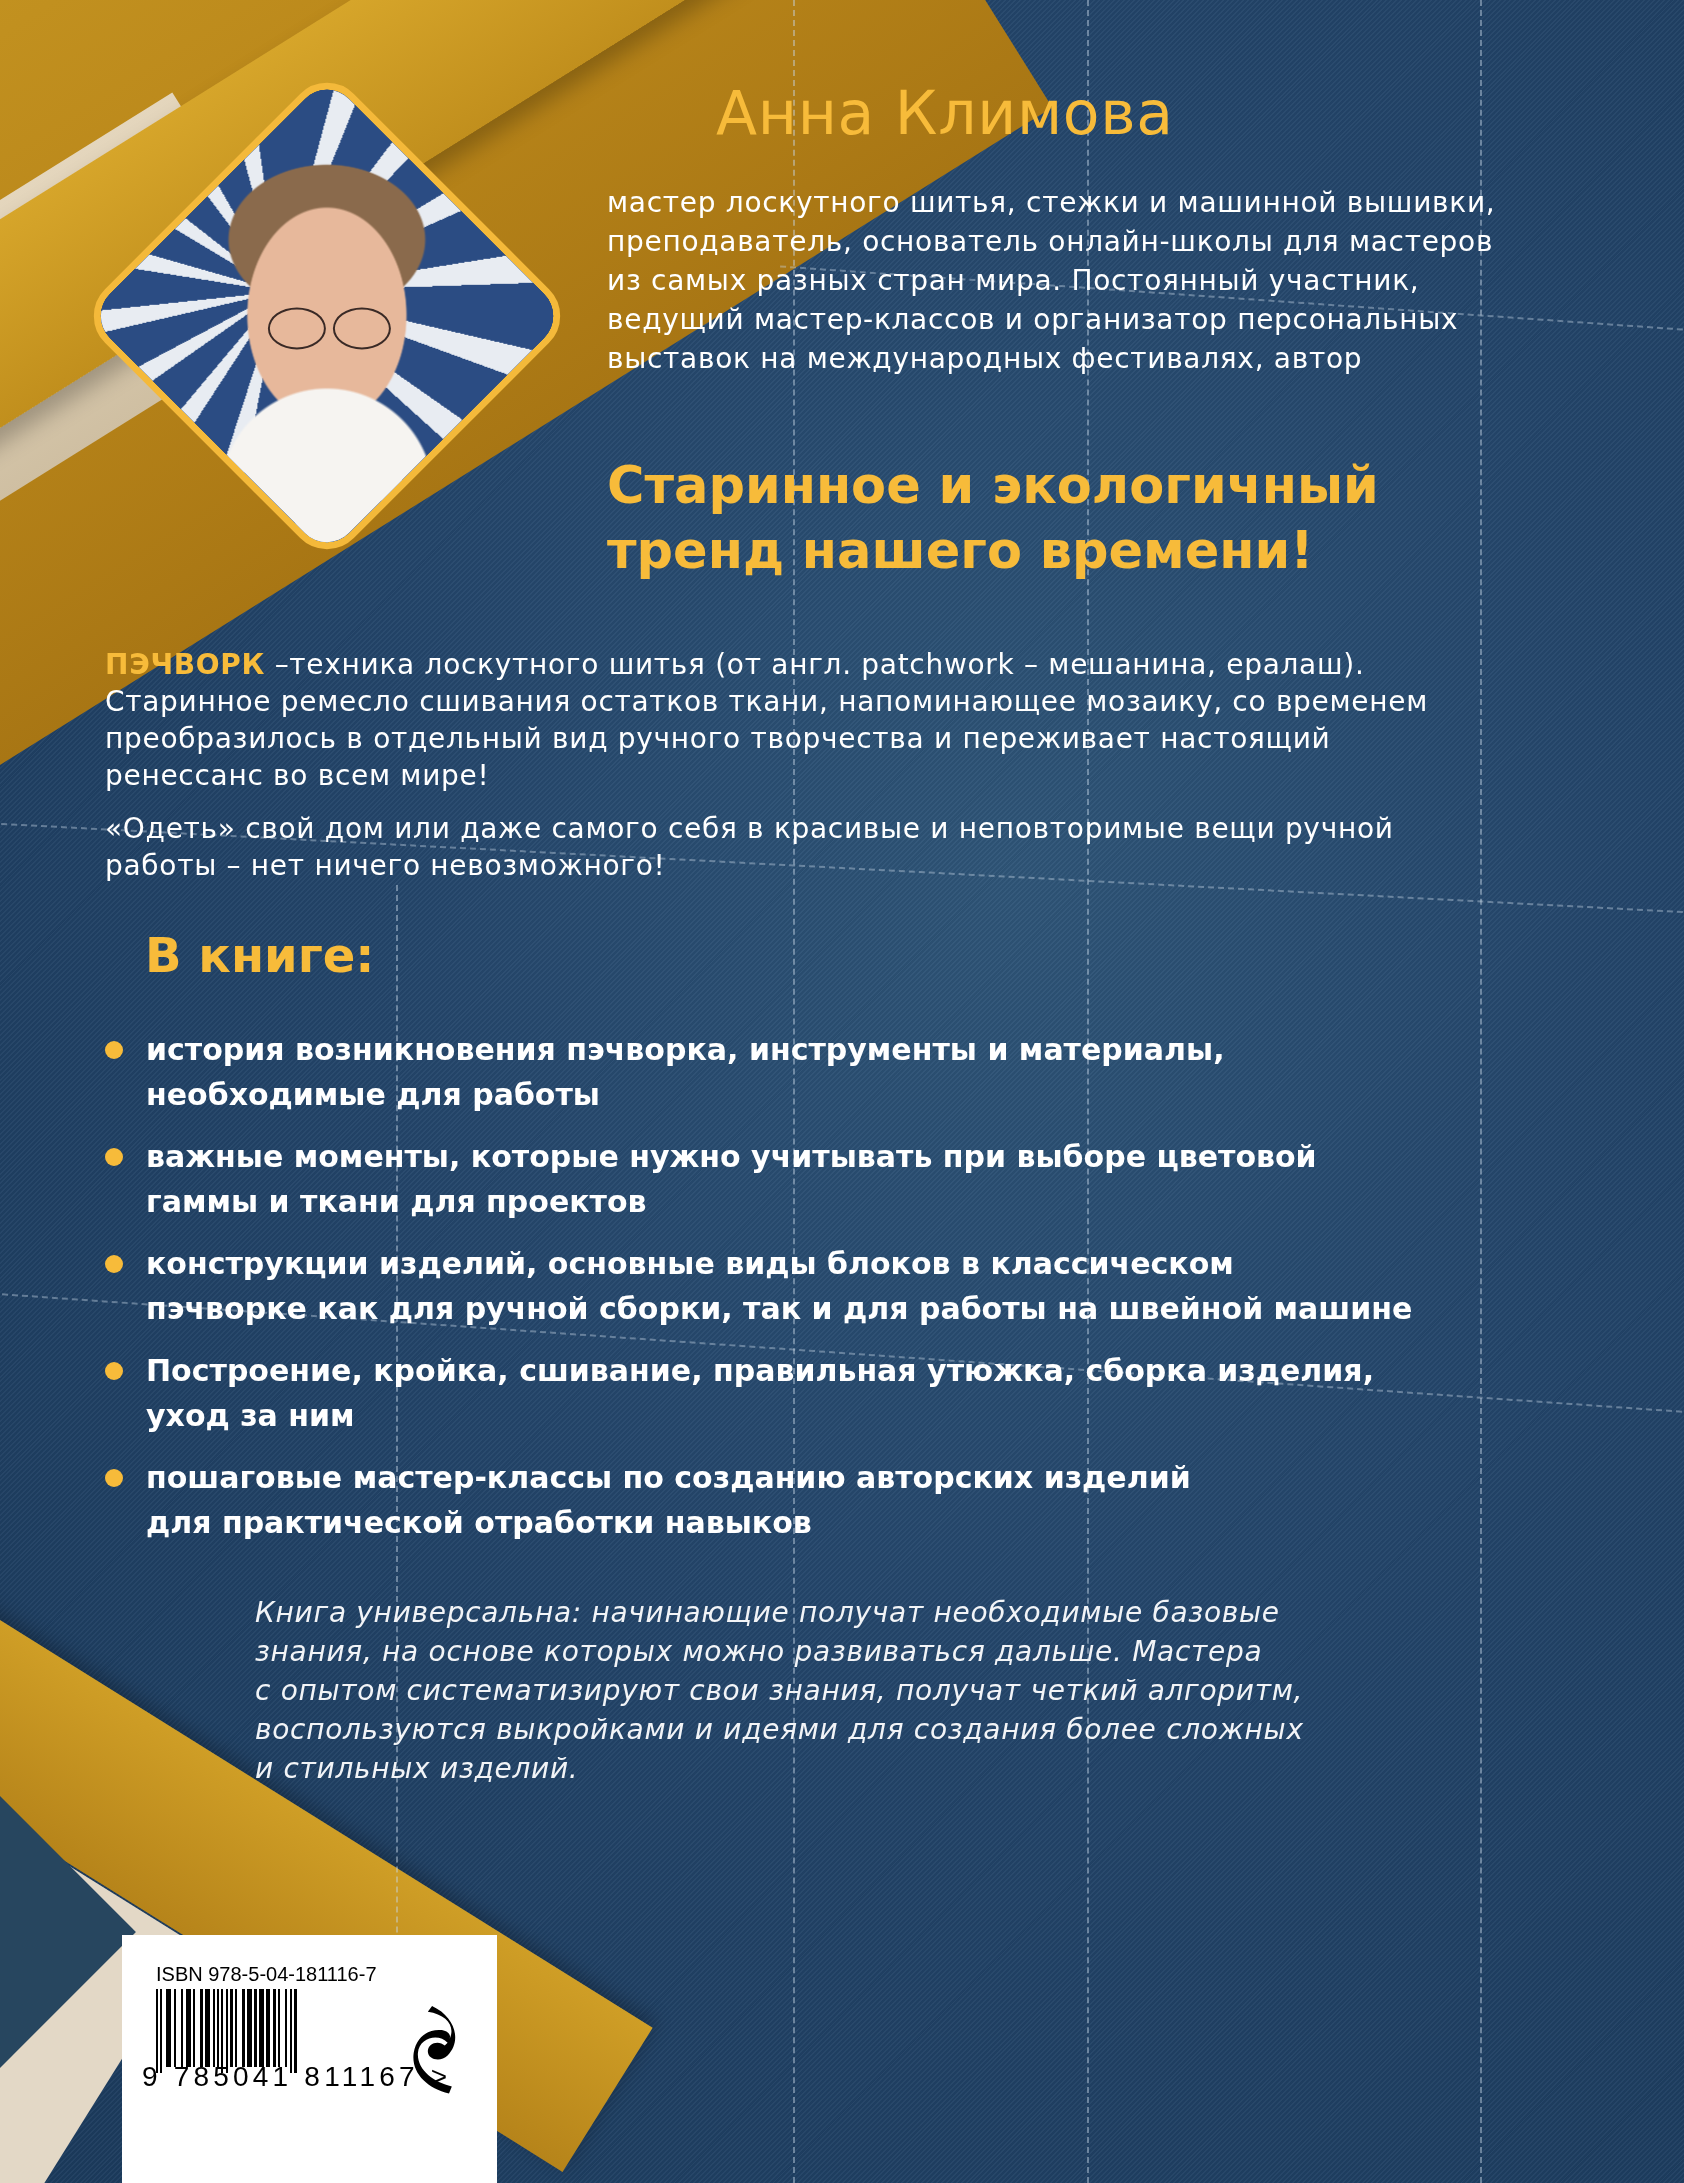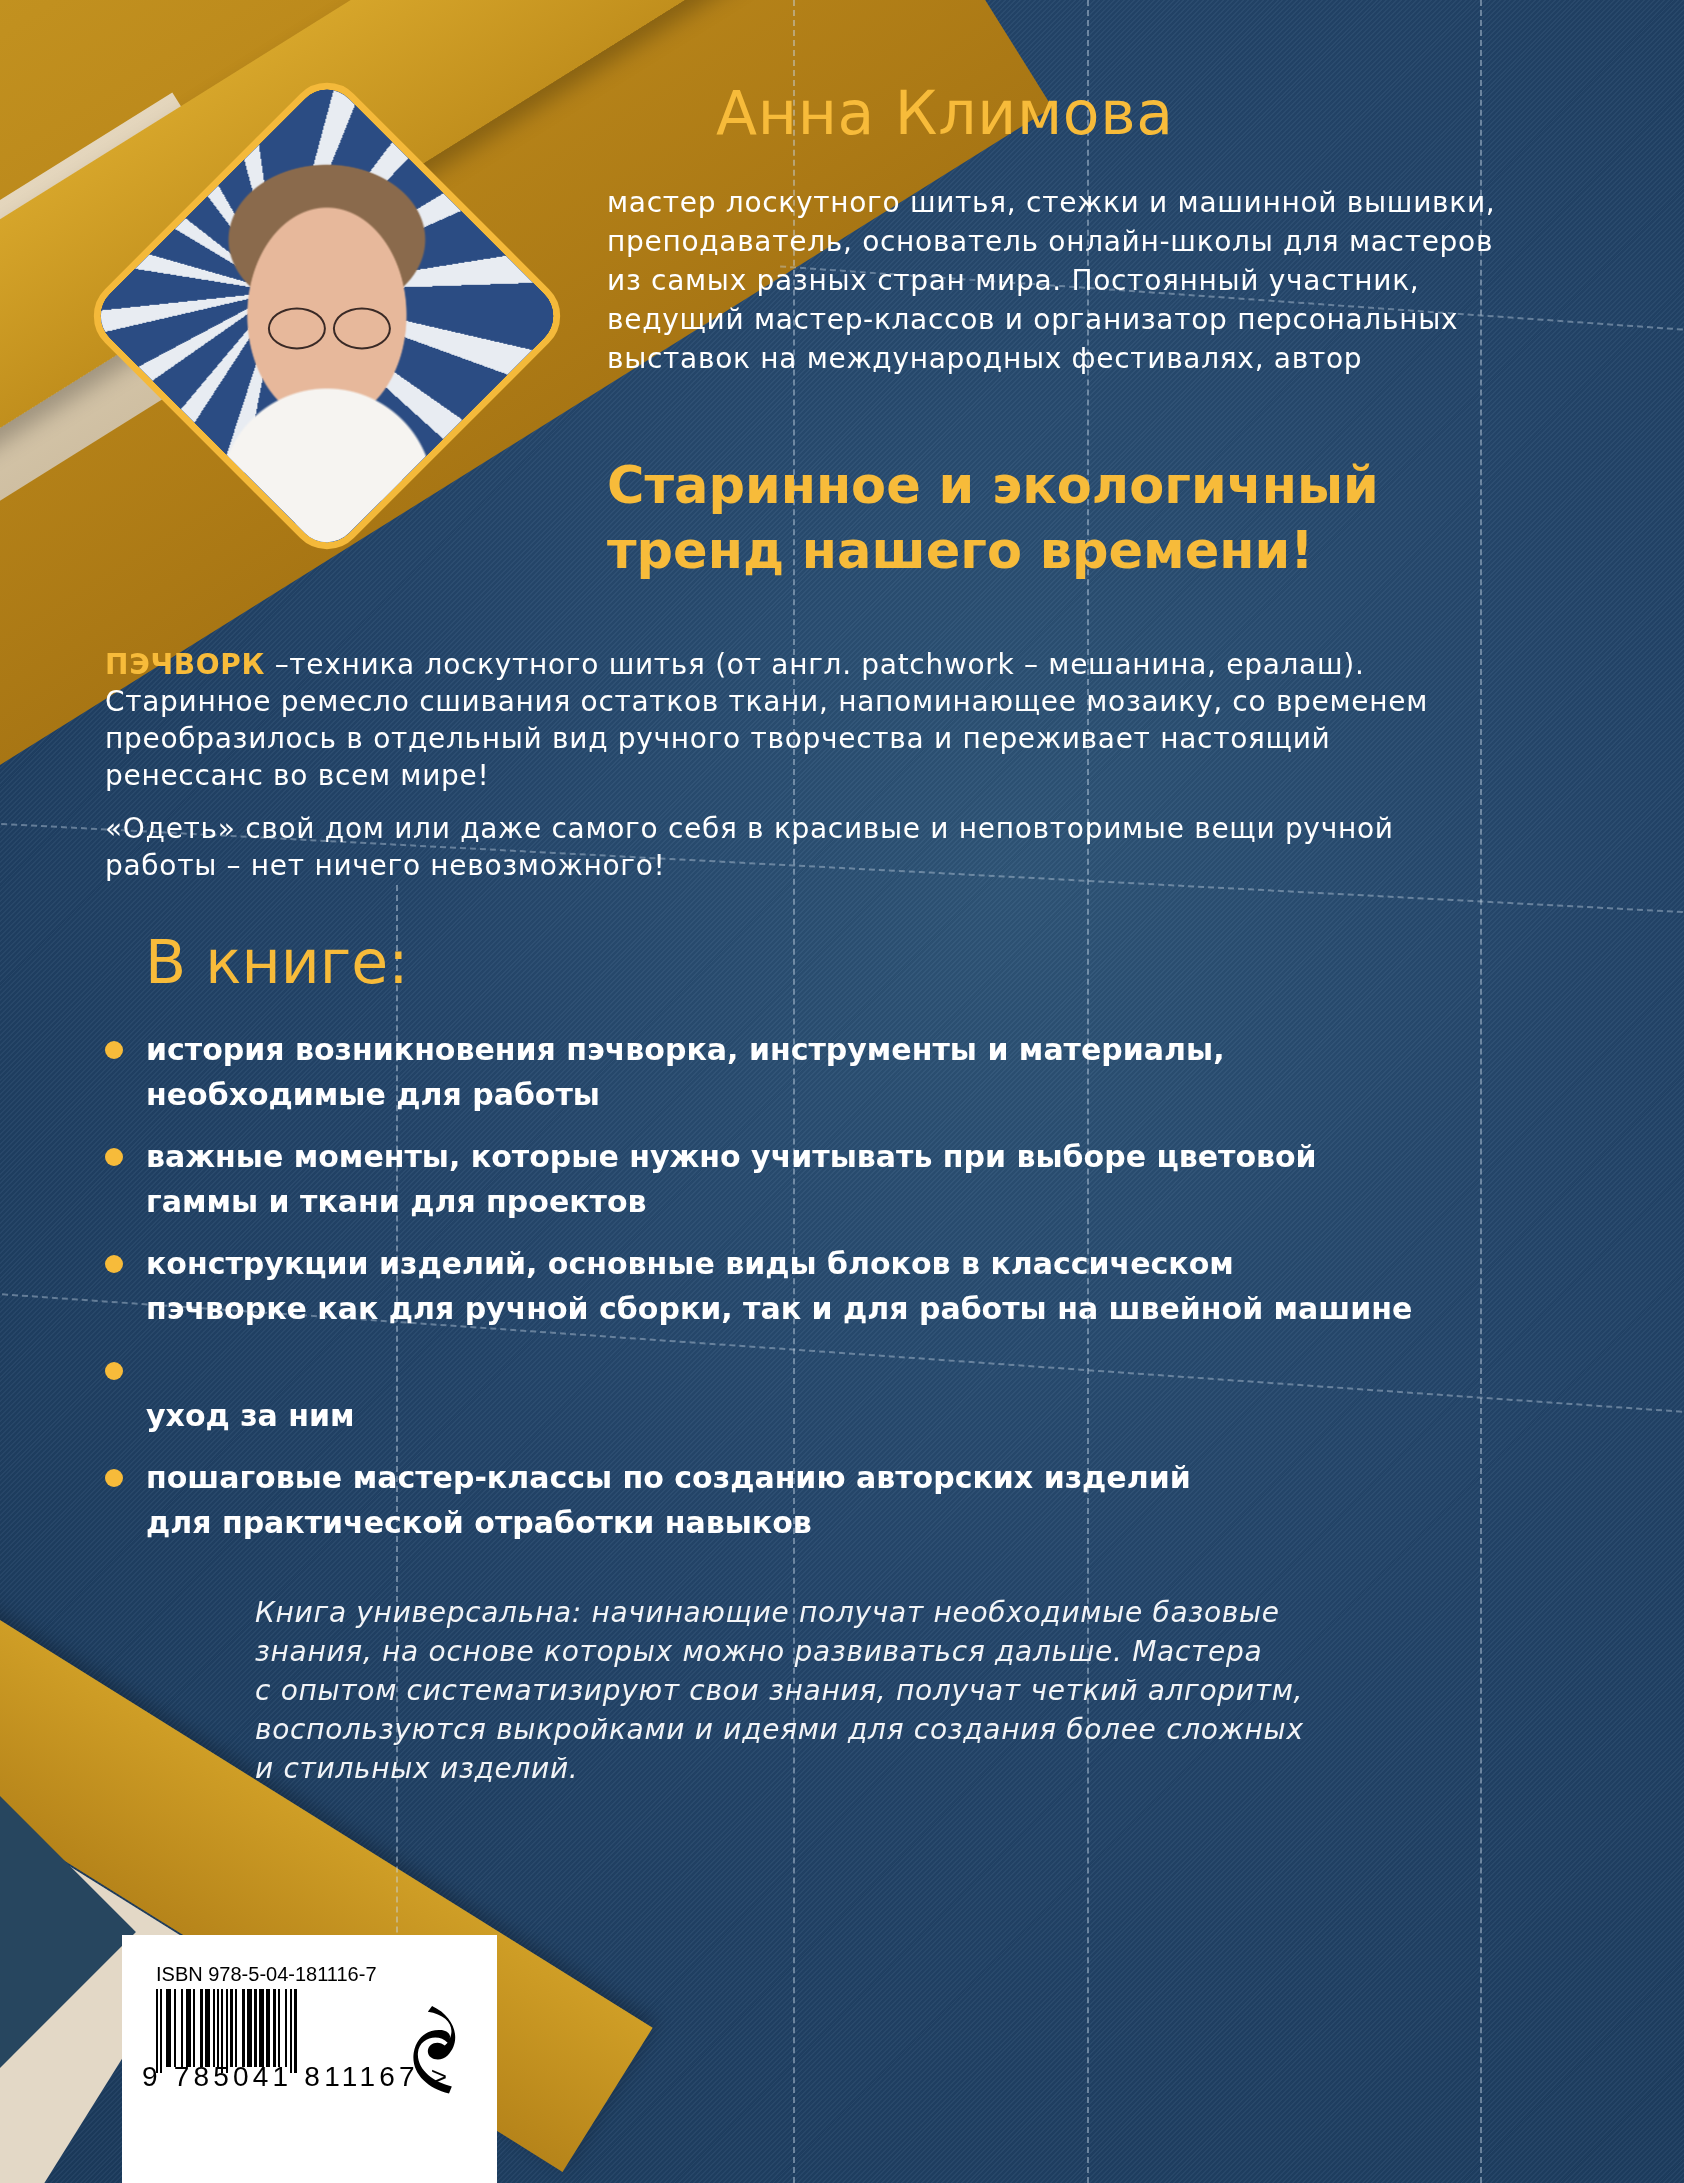--- a/index.html
+++ b/index.html
@@ -84,21 +84,21 @@
     font-size:51px; font-weight:bold; line-height:65px;
   }
   .intro {
     position:absolute; left:105px; top:646px; width:1515px;
     font-size:28px; line-height:37px; letter-spacing:0.7px;
   }
   .intro p { margin:0 0 15.6px 0; }
   .intro .term { font-weight:bold; }
   .in-book-title {
     position:absolute; left:145px; top:927px;
-    font-size:60px; font-weight:normal;
+    font-size:48px; font-weight:bold;
   }
   .features {
     position:absolute; left:105px; top:1027px; width:1522px;
     list-style:none; margin:0; padding:0;
   }
   .features li {
     position:relative; padding-left:41px; margin-bottom:17px;
     font-size:30px; font-weight:bold; line-height:45px; color:#fff;
   }
   .features .dot {
@@ -196,21 +196,21 @@
       <span>важные моменты, которые нужно учитывать при выборе цветовой</span><br>
       <span>гаммы и ткани для проектов</span>
     </li>
     <li>
       <span class="dot"></span>
       <span>конструкции изделий, основные виды блоков в классическом</span><br>
       <span>пэчворке как для ручной сборки, так и для работы на швейной машине</span>
     </li>
     <li>
       <span class="dot"></span>
-      <br>
+      <span>Построение, кройка, сшивание, правильная утюжка, сборка изделия,</span><br>
       <span>уход за ним</span>
     </li>
     <li>
       <span class="dot"></span>
       <span>пошаговые мастер-классы по созданию авторских изделий</span><br>
       <span>для практической отработки навыков</span>
     </li>
   </ul>
 
   <div class="summary">

